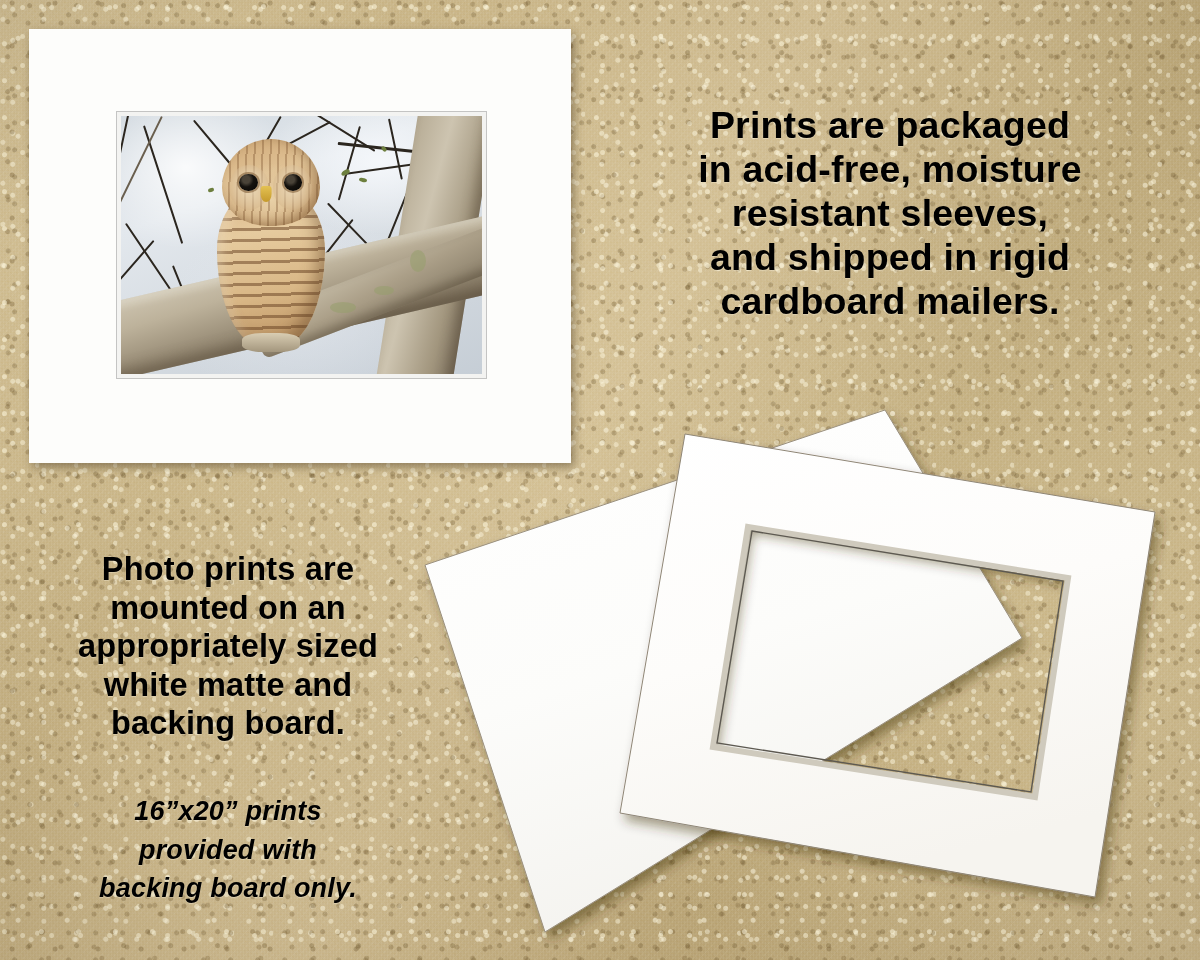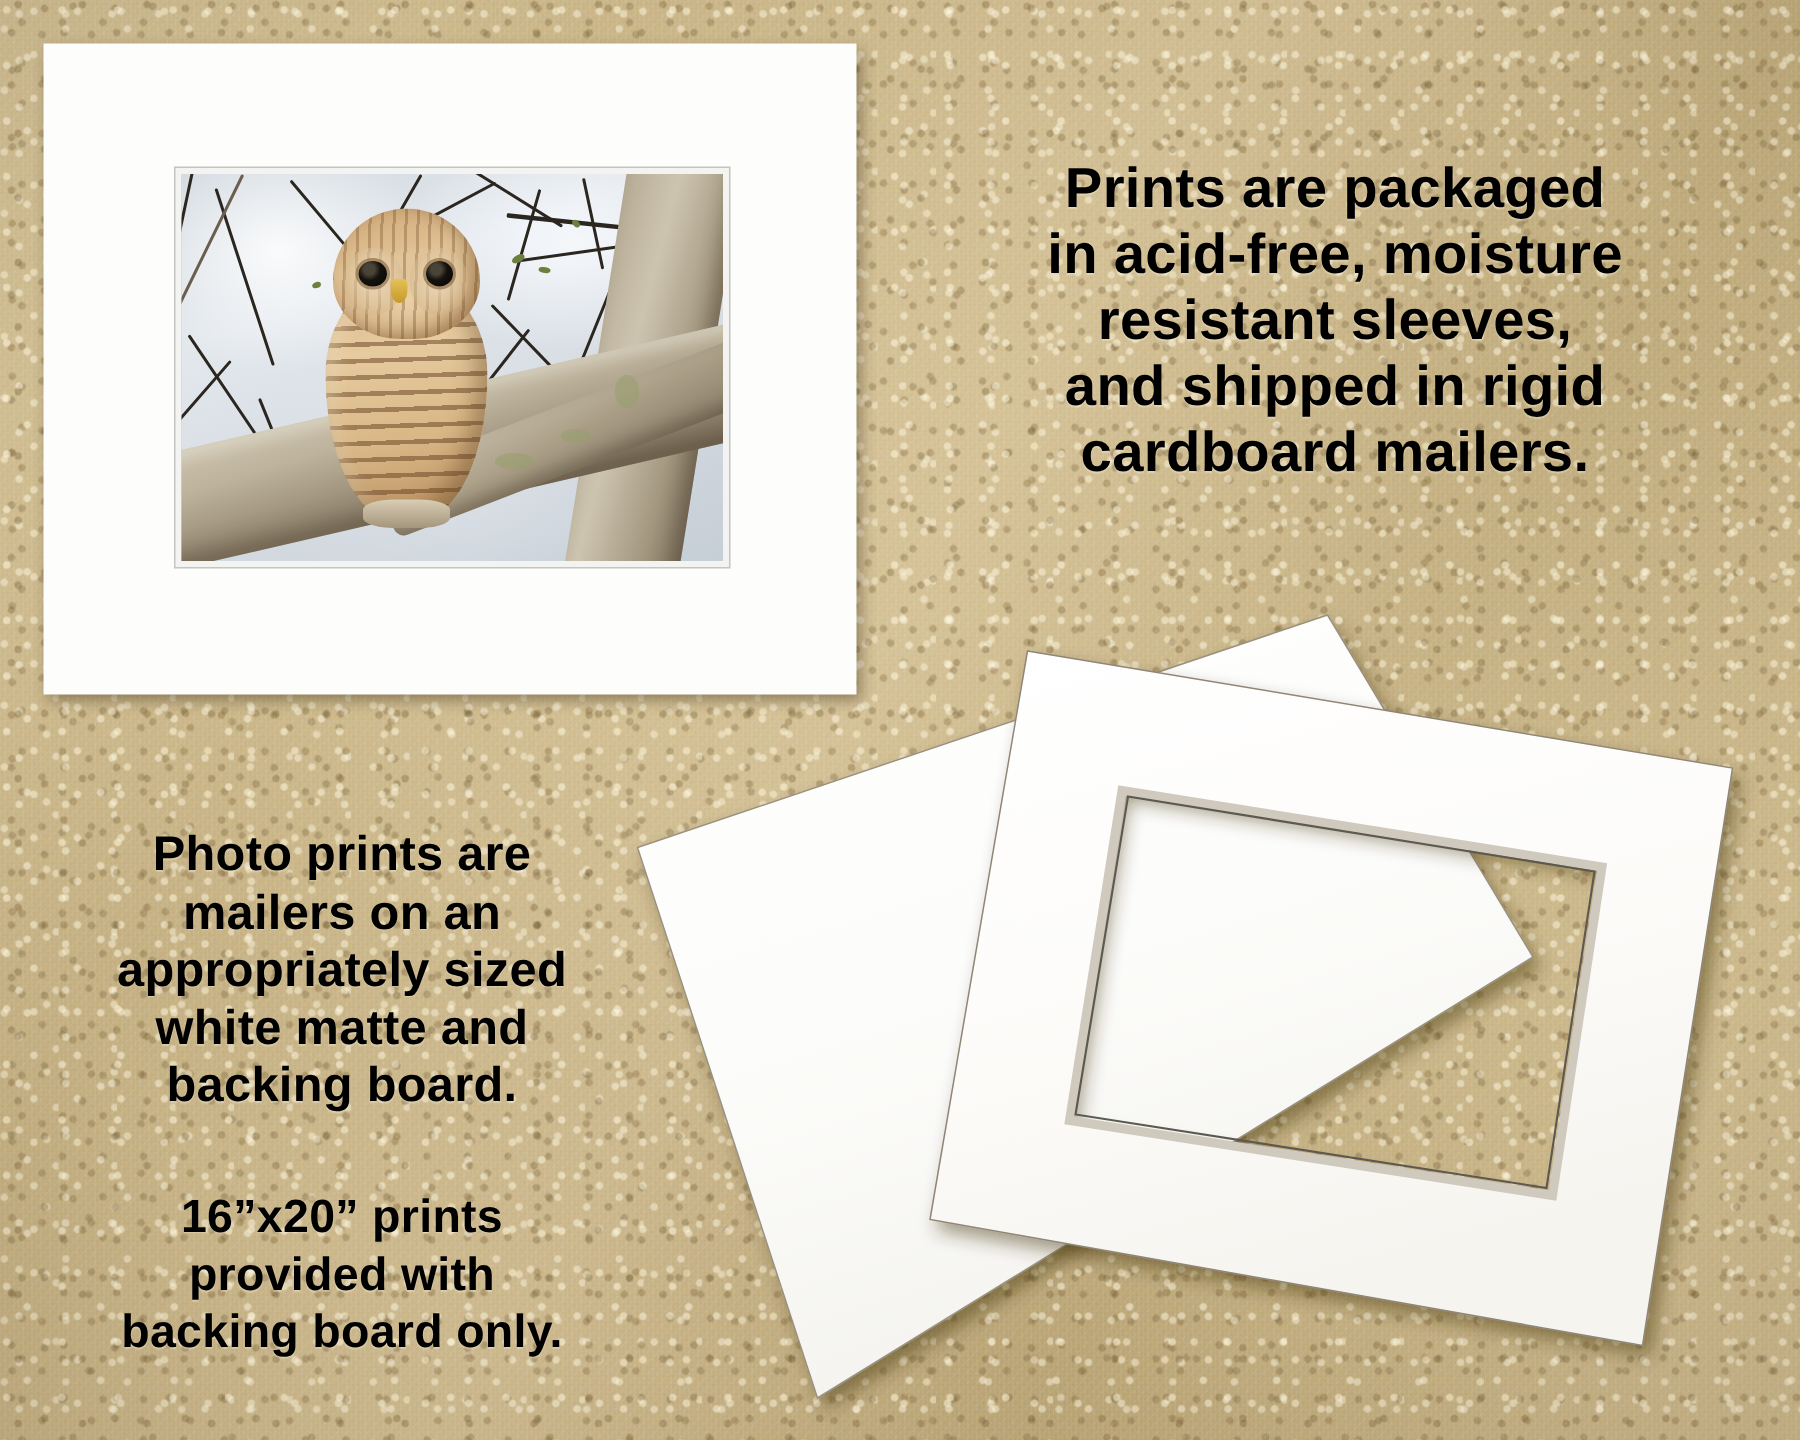--- a/index.html
+++ b/index.html
@@ -164,21 +164,21 @@
   #packaging-text{
     left:596px;top:103px;width:588px;
     font-size:37.5px;line-height:44px;
   }
   #mounting-text{
     left:18px;top:550px;width:420px;
     font-size:32.5px;line-height:38.5px;
   }
   #size-text{
     left:18px;top:792px;width:420px;
-    font-size:31px;line-height:38.5px;
+    font-size:27px;line-height:38.5px;font-style:italic;
   }
 
   
   #boards{position:absolute;left:0;top:0;width:1200px;height:960px;}
 </style>
 </head>
 <body>
 
 <div id="stage">
 
@@ -272,21 +272,21 @@
     <polygon points="752,531 1063,581 1031,792 717,743" fill="none" stroke="#5d5951" stroke-width="1.4"></polygon>
   </svg>
 
   <div class="txt" id="packaging-text">Prints are packaged
 in acid-free, moisture
 resistant sleeves,
 and shipped in rigid
 cardboard mailers.</div>
 
   <div class="txt" id="mounting-text">Photo prints are
-mailers on an
+mounted on an
 appropriately sized
 white matte and
 backing board.</div>
 
   <div class="txt" id="size-text">16”x20” prints
 provided with
 backing board only.</div>
 
 </div>
 

